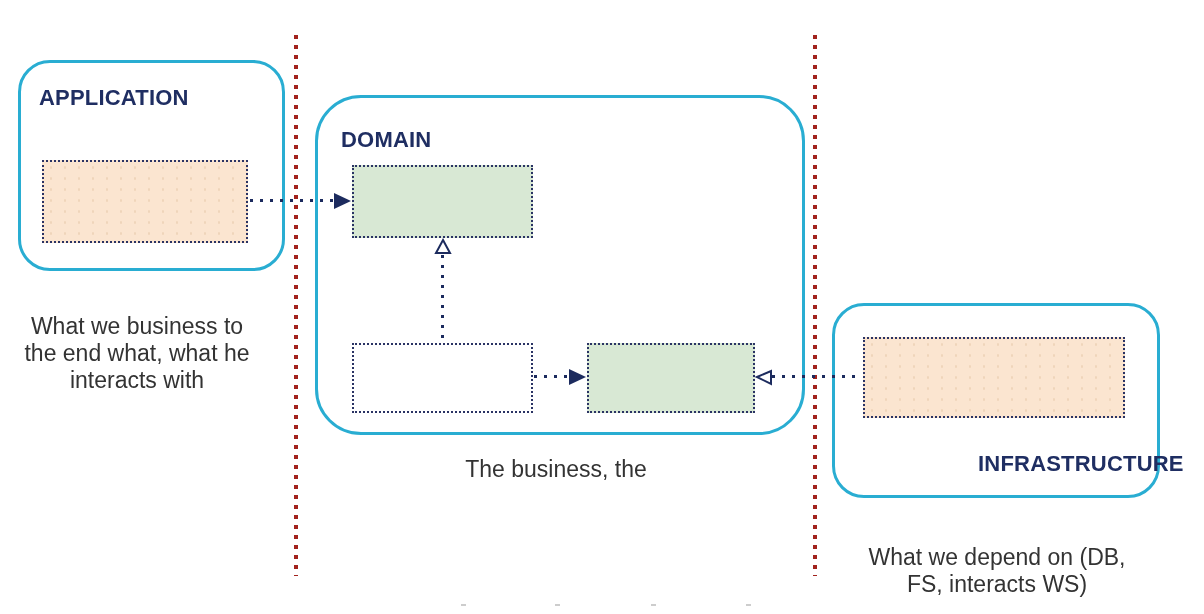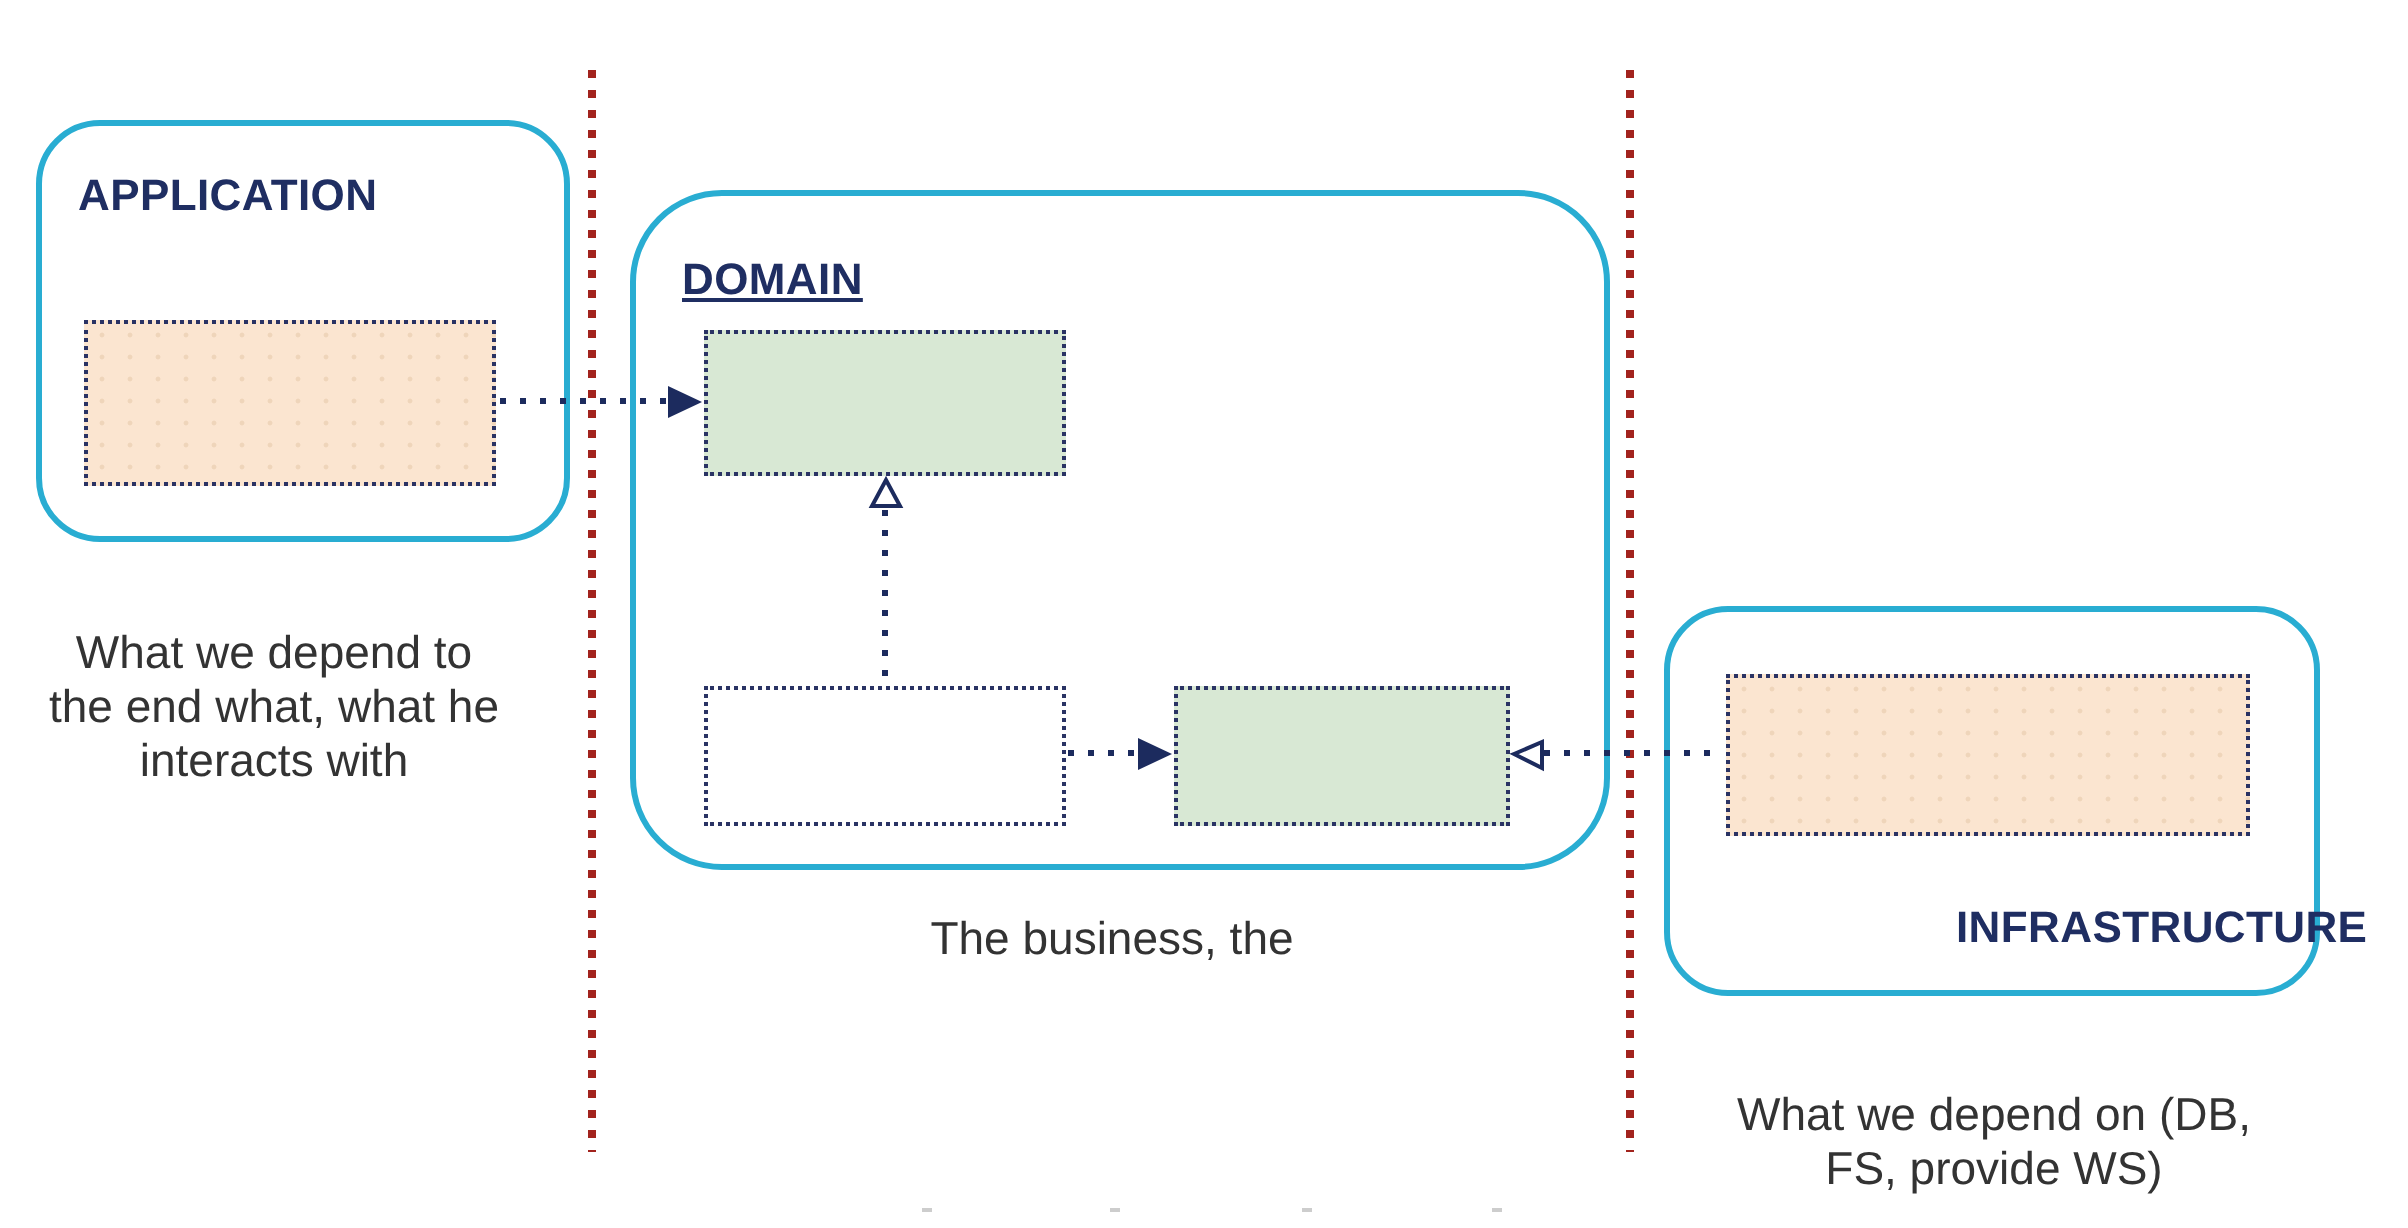--- a/index.html
+++ b/index.html
@@ -26,21 +26,21 @@
   
   .frame{position:absolute;border:3px solid var(--cyan);background:transparent;}
   #frame-app{left:18px;top:60px;width:267px;height:211px;border-radius:32px;}
   #frame-domain{left:315px;top:95px;width:490px;height:340px;border-radius:46px;}
   #frame-infra{left:832px;top:303px;width:328px;height:195px;border-radius:32px;}
 
   
   .frame-title{position:absolute;font-weight:bold;font-size:22px;color:var(--title-navy);
     letter-spacing:0.2px;white-space:nowrap;}
   #title-app{left:39px;top:85px;}
-  #title-domain{left:341px;top:127px;text-decoration:underline;}
+  #title-domain{left:341px;top:127px;}
   #title-infra{left:944px;top:451px;width:200px;text-align:right;margin-left:34px;}
 
   
   .inner-box{position:absolute;border:2px dotted var(--box-border);}
   .fill-peach{background-color:var(--peach);
     background-image:radial-gradient(circle,var(--peach-dot) 1px,transparent 1.4px);
     background-size:14px 11px;}
   .fill-green{background-color:var(--green);}
   .fill-white{background-color:#ffffff;}
   #box-app{left:42px;top:160px;width:206px;height:83px;}
@@ -83,40 +83,40 @@
 
 <div class="canvas">
 
   <div class="redline" id="sep-left"></div>
   <div class="redline" id="sep-right"></div>
 
   <div class="frame" id="frame-app"></div>
   <div class="frame-title" id="title-app">APPLICATION</div>
   <div class="inner-box fill-peach" id="box-app"></div>
   <div class="caption" id="cap-app">
-    <div>What we depend to</div>
+    <div>What we business to</div>
     <div>the end what, what he</div>
     <div>interacts with</div>
   </div>
 
   <div class="frame" id="frame-domain"></div>
   <div class="frame-title" id="title-domain">DOMAIN</div>
   <div class="inner-box fill-green" id="box-domain-top"></div>
   <div class="inner-box fill-white" id="box-domain-bl"></div>
   <div class="inner-box fill-green" id="box-domain-br"></div>
   <div class="caption" id="cap-domain">
     <div>The business, the</div>
   </div>
 
   <div class="frame" id="frame-infra"></div>
   <div class="frame-title" id="title-infra">INFRASTRUCTURE</div>
   <div class="inner-box fill-peach" id="box-infra"></div>
   <div class="caption" id="cap-infra">
     <div>What we depend on (DB,</div>
-    <div>FS, provide WS)</div>
+    <div>FS, interacts WS)</div>
   </div>
 
   <div class="dot-h" id="line-a"></div>
   <svg class="ah" id="head-a" width="18" height="17">
     <polygon points="0,0 17,8 0,16" fill="#1C2B5E"></polygon>
   </svg>
 
   <div class="dot-v" id="line-b"></div>
   <svg class="ah" id="head-b" width="18" height="17">
     <polygon points="9,2 16,15 2,15" fill="#ffffff" stroke="#1C2B5E" stroke-width="2"></polygon>

